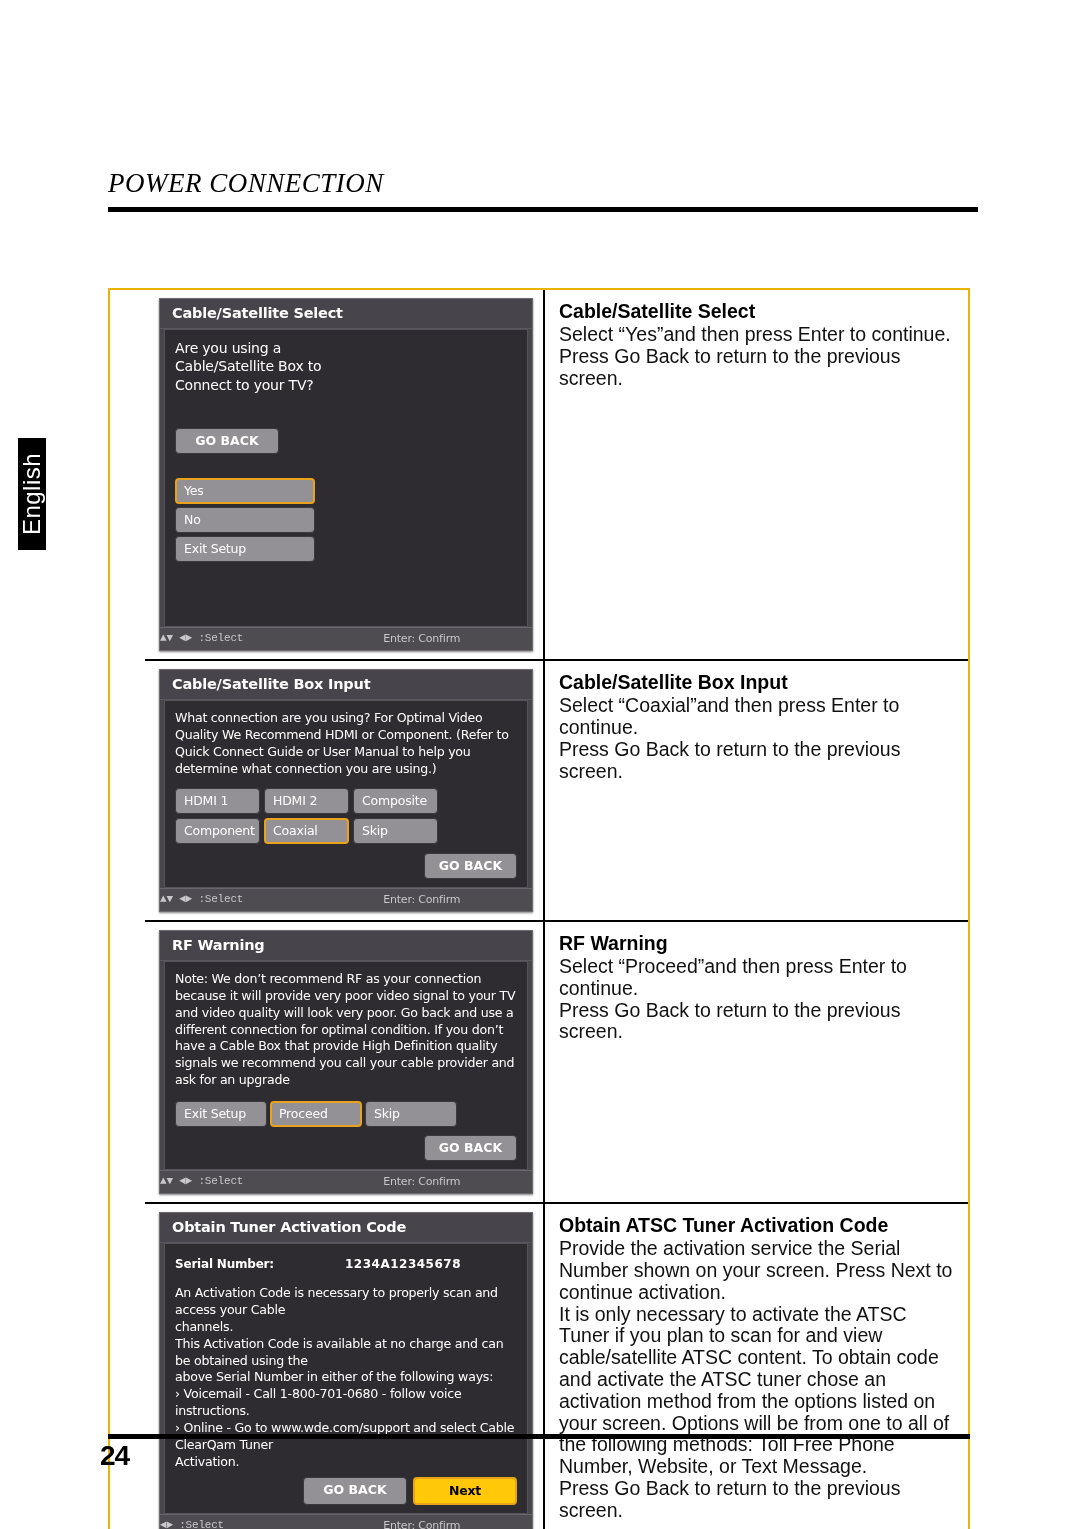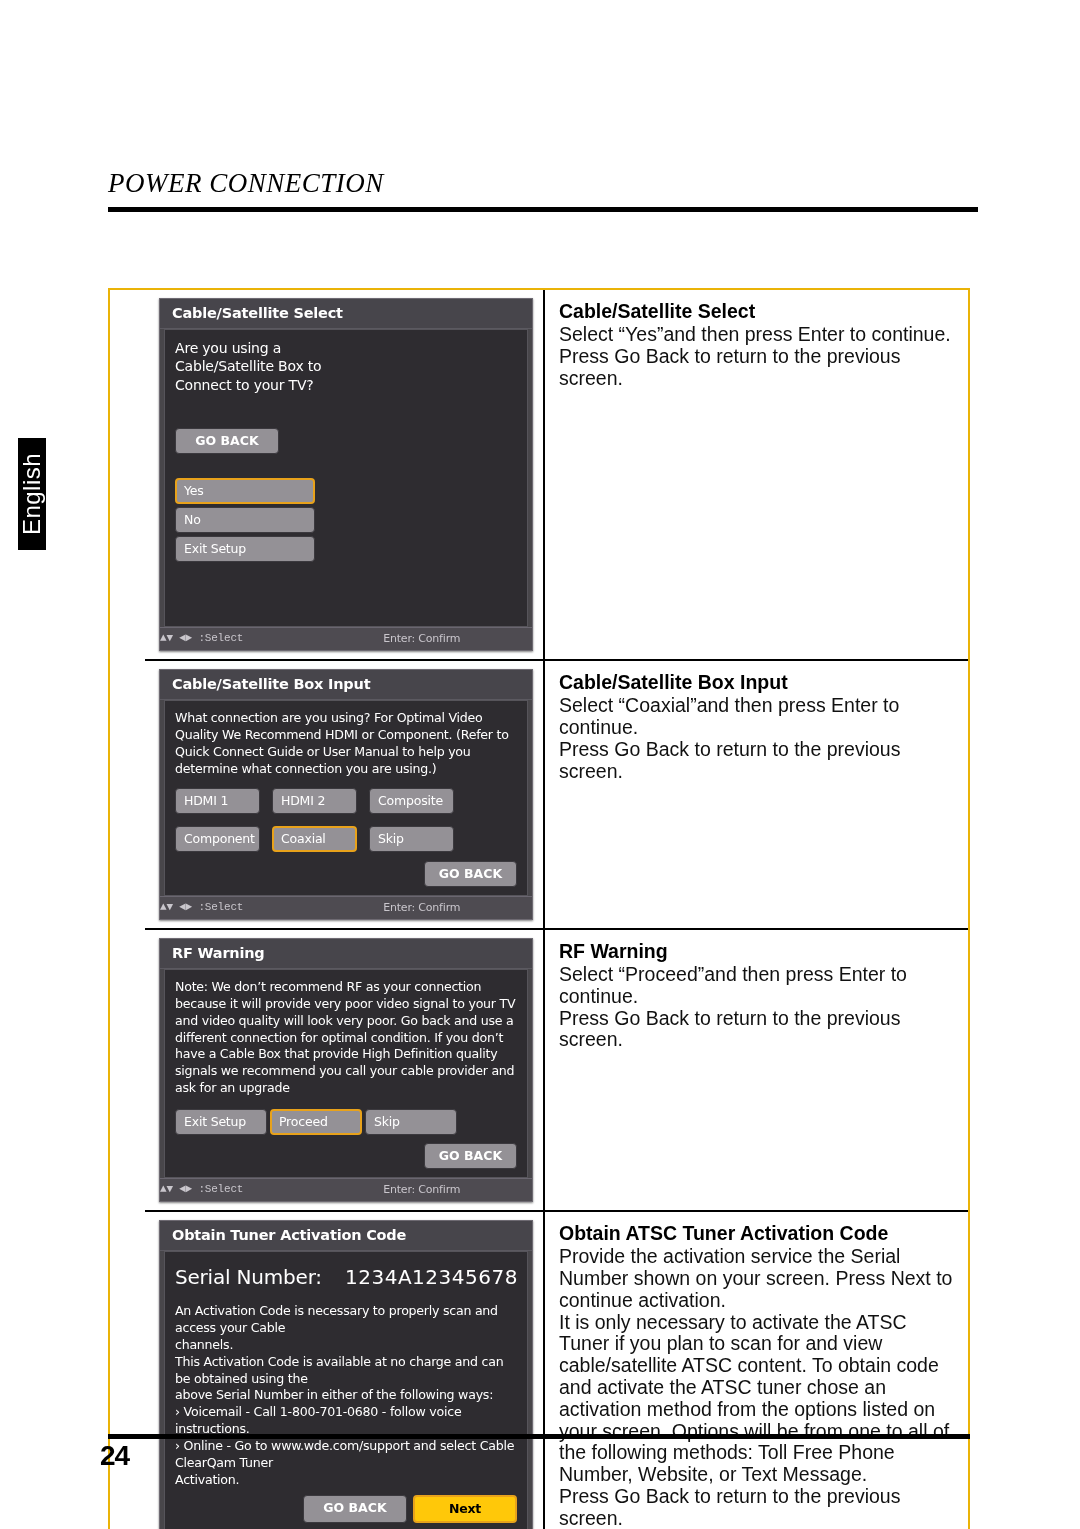--- a/index.html
+++ b/index.html
@@ -180,37 +180,37 @@
 
   
   .p1-wrap { display: flex; min-height: 150px; flex-direction: column; }
   .p1-left { flex: 1 1 auto; }
   .p1-right { flex: 0 0 140px; padding-top: 24px; }
   .p1-right .btn { display: block; width: 140px; margin-bottom: 3px; }
   .p1-gb { margin-top: 34px; }
   .p1-gb .btn { width: 104px; text-align: center; }
 
   
-  .p2-grid { margin-top: 10px; display: flex; flex-wrap: wrap; gap: 12px; width: 100%; }
+  .p2-grid { margin-top: 10px; display: flex; flex-wrap: wrap; gap: 4px; width: 100%; }
   .p2-grid .btn { width: 85px; }
   .p2-gbrow { margin-top: 9px; text-align: right; }
   .p2-gbrow .btn { width: 93px; text-align: center; }
 
   
   .p3-row { margin-top: 12px; display: flex; gap: 3px; }
   .p3-row .btn { width: 92px; }
   .p3-gbrow { margin-top: 8px; text-align: right; }
   .p3-gbrow .btn { width: 93px; text-align: center; }
 
   
   .p4-serial {
     display: flex;
     align-items: baseline;
-    font-size: 20px;
-    font-weight: normal;
+    font-size: 12px;
+    font-weight: bold;
     letter-spacing: -0.2px;
     margin: 4px 0 14px 0;
   }
   .p4-serial .lbl { flex: 0 0 170px; }
   .p4-serial .val { letter-spacing: 0.5px; }
   .p4-btnrow { margin-top: 6px; display: flex; justify-content: flex-end; gap: 6px; }
   .p4-btnrow .btn { width: 104px; text-align: center; }
 
   
   .foot-rule {

